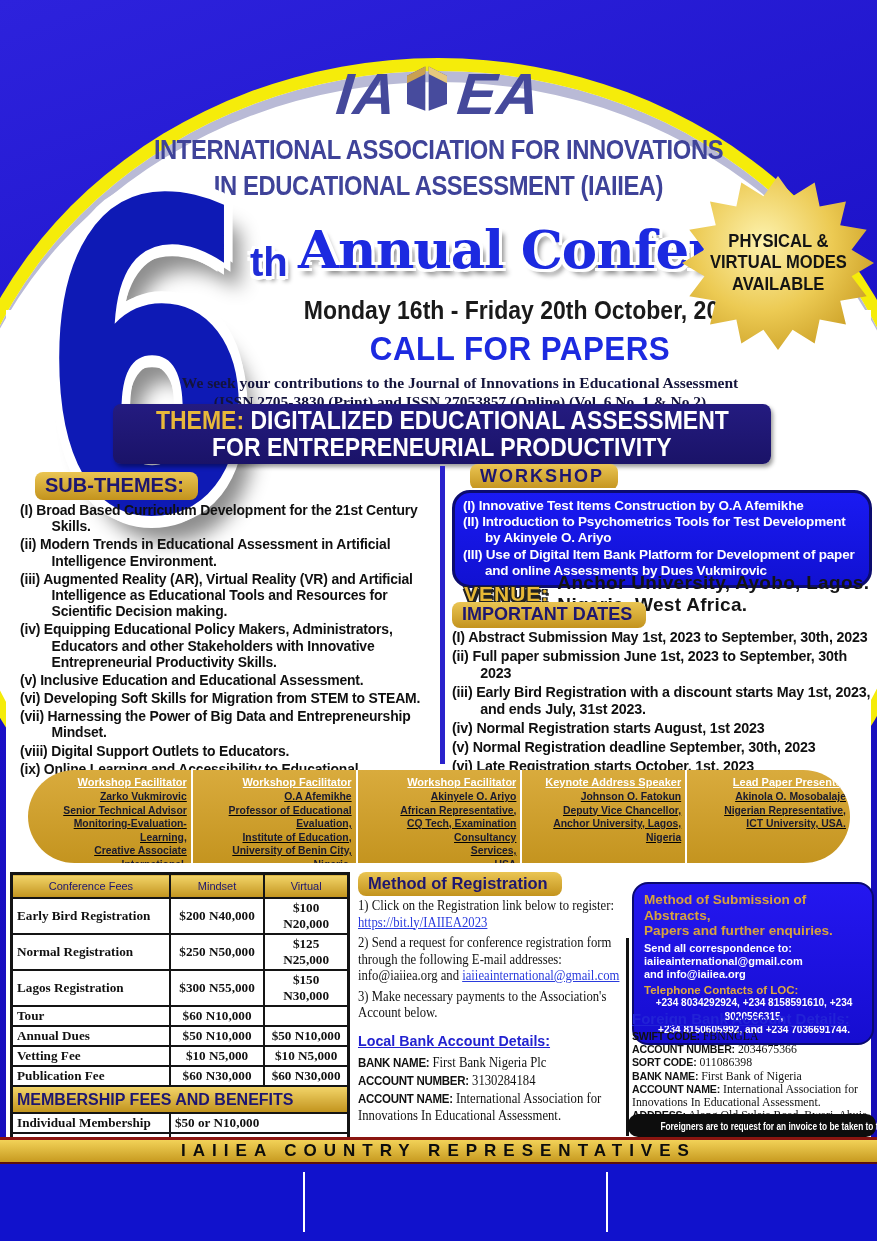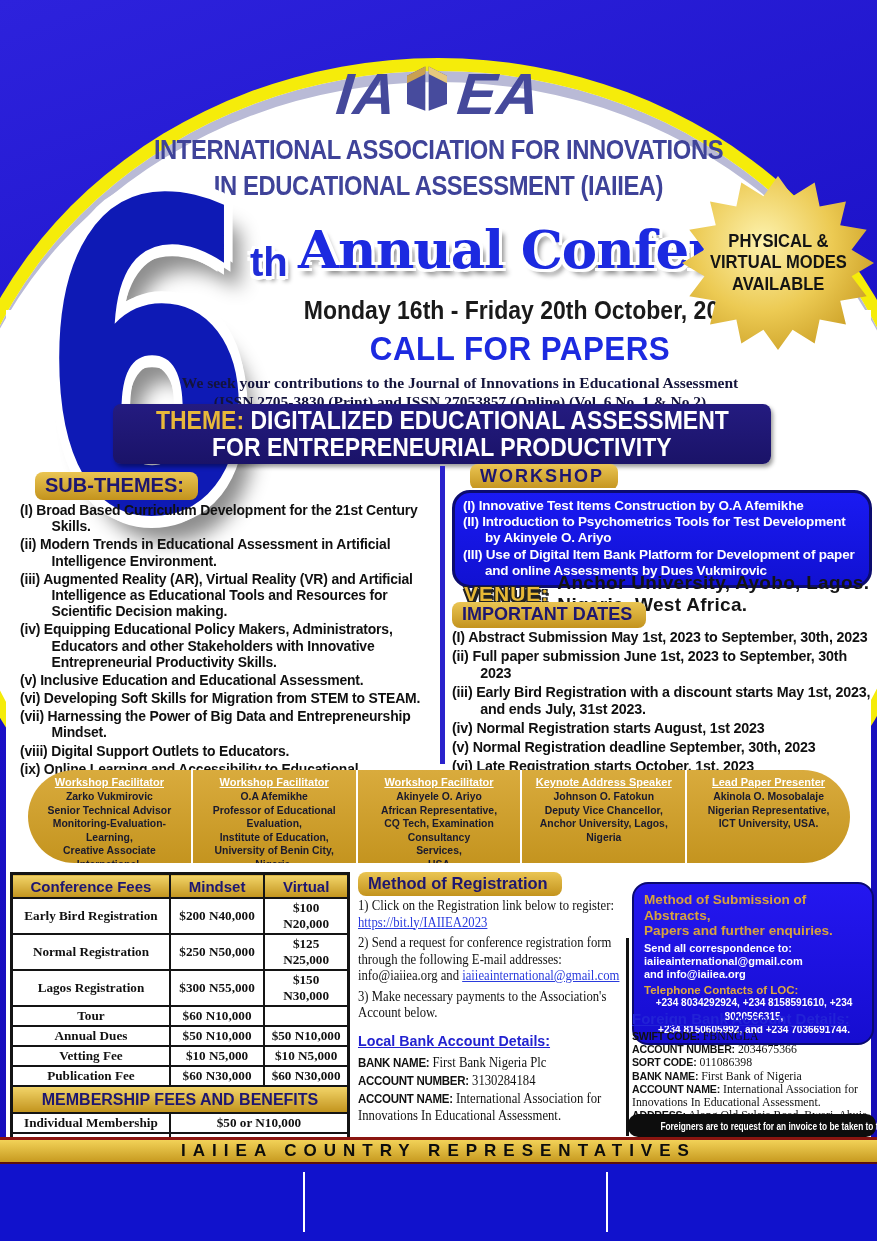--- a/index.html
+++ b/index.html
@@ -66,33 +66,33 @@
   .venue-label{font-weight:900;font-size:21px;color:#e8b935;letter-spacing:1px;margin-right:8px;
     text-shadow:-1.5px -1.5px 0 #222,1.5px -1.5px 0 #222,-1.5px 1.5px 0 #222,1.5px 1.5px 0 #222,2.5px 2.5px 0 #222;}
   .venue-text{font-weight:900;font-size:19px;color:#141414;line-height:1.18;letter-spacing:.3px;}
   .dates-h{position:absolute;left:452px;top:602px;font-size:18px;z-index:6;}
   .dates{position:absolute;left:452px;top:628px;width:452px;z-index:6;transform:scaleX(.94);transform-origin:left top;}
   .dates .item{font-weight:800;font-size:15.2px;line-height:1.12;color:#101010;
     padding-left:30px;text-indent:-30px;margin-bottom:2px;letter-spacing:-.2px;}
   
   .band{position:absolute;left:28px;top:770px;width:822px;height:93px;z-index:6;
     background:linear-gradient(180deg,#d9ab3d,#c4941f);border-radius:50px;display:flex;overflow:hidden;}
-  .band .cell{flex:1;border-right:2px solid #fff;padding:6px 4px 2px 4px;text-align:center;}
+  .band .cell{flex:1;border-right:2px solid #fff;padding:6px 4px 2px 4px;text-align:right;text-decoration:underline;}
   .band .cell:last-child{border-right:none;}
   .band .role{font-weight:800;font-size:11px;color:#fff;text-decoration:underline;margin-bottom:2px;}
   .band .lines{font-weight:800;font-size:10.4px;line-height:1.3;color:#1a1a2e;white-space:pre-line;}
   
   .fees-wrap{position:absolute;left:10px;top:872px;width:340px;z-index:6;}
   table.fees{border-collapse:collapse;width:100%;border:3px solid #141414;}
   table.fees th,table.fees td{border:2px solid #141414;padding:1px 4px;}
   table.fees th{background:linear-gradient(180deg,#f2d469,#c2941e);
-    font-weight:700;font-size:15px;color:#1d1670;height:20px;}
-  table.fees td{font-family:"Liberation Serif",serif;font-weight:bold;font-size:13.2px;color:#111;height:16px;text-align:center;}
+    font-weight:400;font-size:11px;color:#1d1670;height:20px;}
+  table.fees td{font-family:"Liberation Serif",serif;font-weight:bold;font-size:13.2px;color:#111;height:16px;}
   table.fees td.val{text-align:center;}
-  table.fees td.band-row{background:linear-gradient(180deg,#f2d469,#c2941e);text-align:center;
+  table.fees td.band-row{background:linear-gradient(180deg,#f2d469,#c2941e);
     font-family:"Liberation Sans",sans-serif;font-weight:900;font-size:16px;color:#1d1670;height:23px;}
   .pre{white-space:pre-line;}
   
   .reg-h{position:absolute;left:358px;top:872px;font-size:16.5px;z-index:6;}
   .reg{position:absolute;left:358px;top:898px;width:296px;z-index:6;transform:scaleX(.92);transform-origin:left top;
     font-family:"Liberation Serif",serif;font-size:13.8px;color:#111;line-height:1.2;}
   .reg .step{margin-bottom:4px;}
   .reg a{color:#2a3bdd;}
   .bank-h{font-weight:900;font-size:15.5px;color:#2222d0;text-decoration:underline;
     font-family:"Liberation Sans",sans-serif;margin:10px 0 4px 0;}

